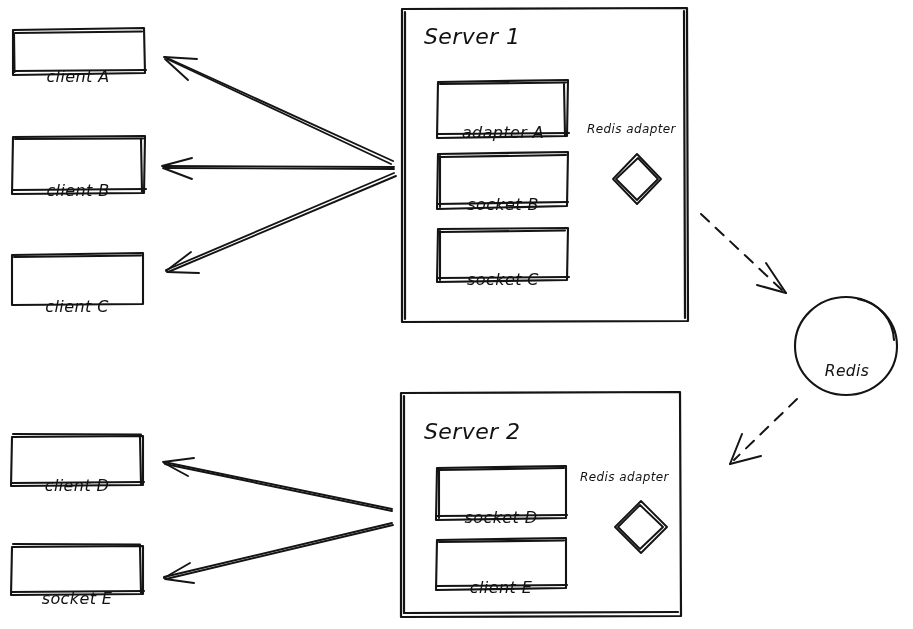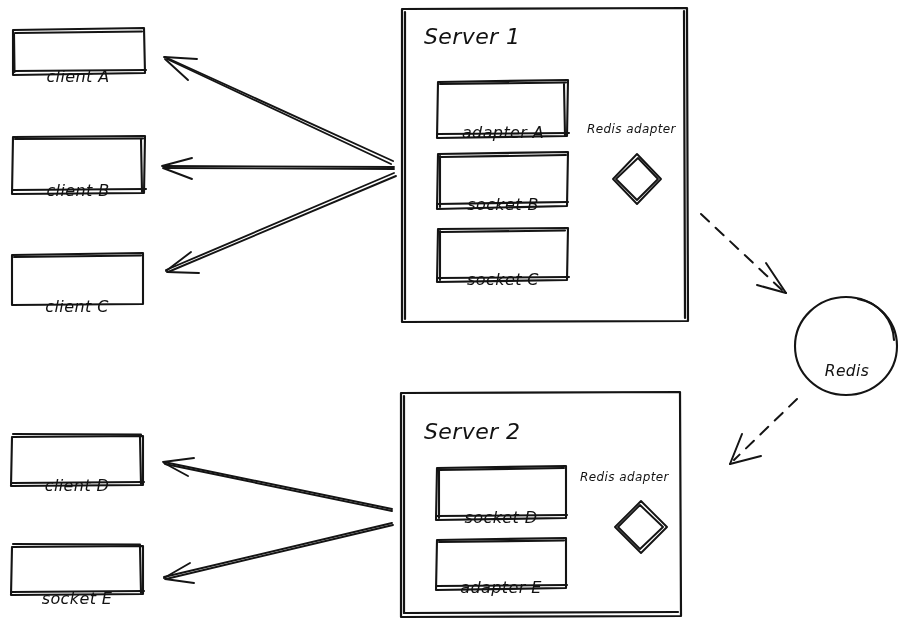--- a/index.html
+++ b/index.html
@@ -216,21 +216,21 @@
   <div class="lbl lbl-center node-label" style="left:77px; top:574px;">socket E</div>
 
   <div class="lbl container-label" style="left:424px; top:24px;">Server 1</div>
   <div class="lbl lbl-center node-label" style="left:503px; top:108px;">adapter A</div>
   <div class="lbl lbl-center node-label" style="left:503px; top:180px;text-align:center;">socket B</div>
   <div class="lbl lbl-center node-label" style="left:503px; top:255px;">socket C</div>
   <div class="lbl adapter-label" style="left:587px; top:122px;">Redis adapter</div>
 
   <div class="lbl container-label" style="left:424px; top:419px;">Server 2</div>
   <div class="lbl lbl-center node-label" style="left:501px; top:493px;">socket D</div>
-  <div class="lbl lbl-center node-label" style="left:501px; top:563px;">adapter E</div>
+  <div class="lbl lbl-center node-label" style="left:501px; top:563px;">client E</div>
   <div class="lbl adapter-label" style="left:580px; top:470px;">Redis adapter</div>
 
   <div class="lbl lbl-center store-label" style="left:847px; top:347px;font-style:italic;">Redis</div>
 
   <div class="hit" style="left:12px;  top:29px;  width:133px; height:46px;"></div>
   <div class="hit" style="left:11px;  top:136px; width:134px; height:58px;"></div>
   <div class="hit" style="left:11px;  top:253px; width:132px; height:52px;"></div>
   <div class="hit" style="left:10px;  top:436px; width:133px; height:51px;"></div>
   <div class="hit" style="left:10px;  top:545px; width:133px; height:50px;"></div>
 

